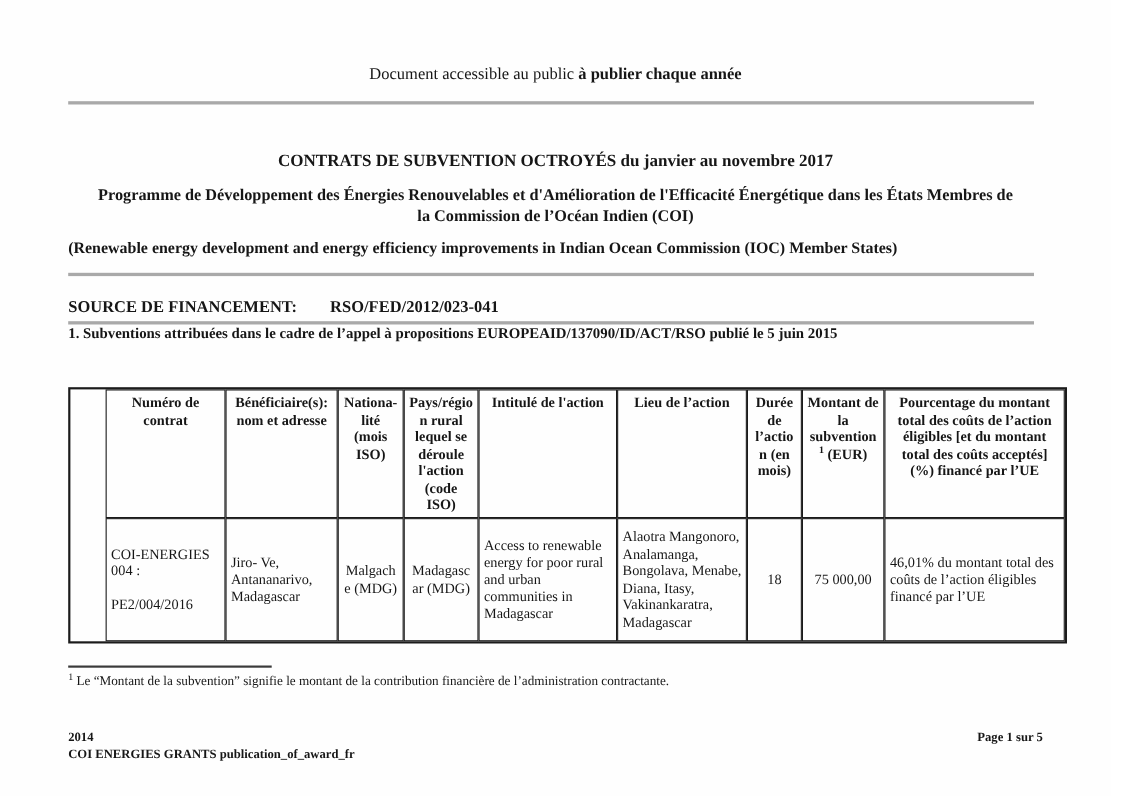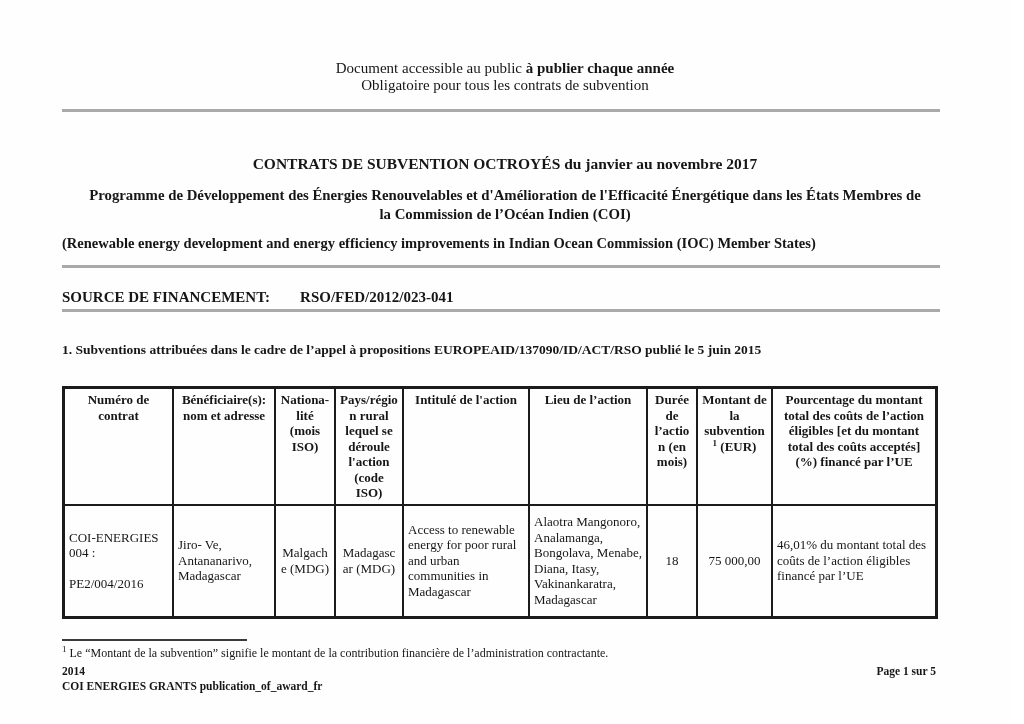--- a/index.html
+++ b/index.html
@@ -17,58 +17,57 @@
   .top-note b{font-weight:bold;}
   .rule{height:3px;background:#a9a9a9;width:878px;}
   .rule-1{margin-top:15px;}
   .rule-2{margin-top:13px;}
   .rule-3{margin-top:3px;}
   .doc-title{margin-top:43px;text-align:center;font-weight:bold;font-size:15.5px;}
   .programme{margin-top:13px;text-align:center;font-weight:bold;font-size:14.8px;line-height:19px;padding:0 26px;}
   .english-title{margin-top:11px;font-weight:bold;font-size:14.5px;}
   .funding{margin-top:21px;font-weight:bold;font-size:15px;}
   .funding-value{margin-left:30px;}
-  .section1{margin-top:30px;font-weight:bold;font-size:13.5px;}
+  .section1{font-weight:bold;font-size:13.5px;}
   table.grants{
-    margin-top:28px;
+    margin-top:41px;
     border-collapse:separate;border-spacing:0;
     border:2px solid #1b1b1b;
     width:872px;
     table-layout:fixed;
-    font-size:13px;line-height:15.5px;
+    font-size:13px;line-height:15.5px;padding-left:32px;
   }
   table.grants th,table.grants td{
     border:1px solid #1b1b1b;
     padding:3px 4px;
     white-space:pre-line;
     overflow-wrap:break-word;
   }
   table.grants th{
     font-weight:bold;text-align:center;vertical-align:top;
     height:99px;
   }
   table.grants td{vertical-align:middle;height:104px;}
   td.al{text-align:left;} td.ac{text-align:center;}
   sup{font-size:9px;line-height:0;}
   .footnote-sep{margin-top:20px;width:185px;border-top:2px solid #3a3a3a;}
   .footnote{margin-top:5px;font-size:12px;}
   .page-footer{
-    position:absolute;left:62px;right:74px;top:664px;
+    position:absolute;left:62px;right:62px;top:664px;
     display:flex;justify-content:space-between;align-items:flex-start;
     font-size:11.5px;font-weight:bold;line-height:15px;
   }
 </style>
 </head>
 <body>
 
 <div class="page">
 
   <div class="top-note">
     <div><span>Document accessible au public </span><b>à publier chaque année</b></div>
-    <div>Obligatoire pour tous les contrats de subvention</div>
   </div>
 
   <div class="rule rule-1"></div>
 
   <div class="doc-title">CONTRATS DE SUBVENTION OCTROYÉS  du janvier au novembre 2017</div>
 
   <div class="programme">Programme de Développement des Énergies Renouvelables et d'Amélioration de l'Efficacité Énergétique dans les États Membres de la Commission de l’Océan Indien (COI)</div>
 
   <div class="english-title">(Renewable energy development and energy efficiency improvements in Indian Ocean Commission (IOC) Member States)</div>
 

